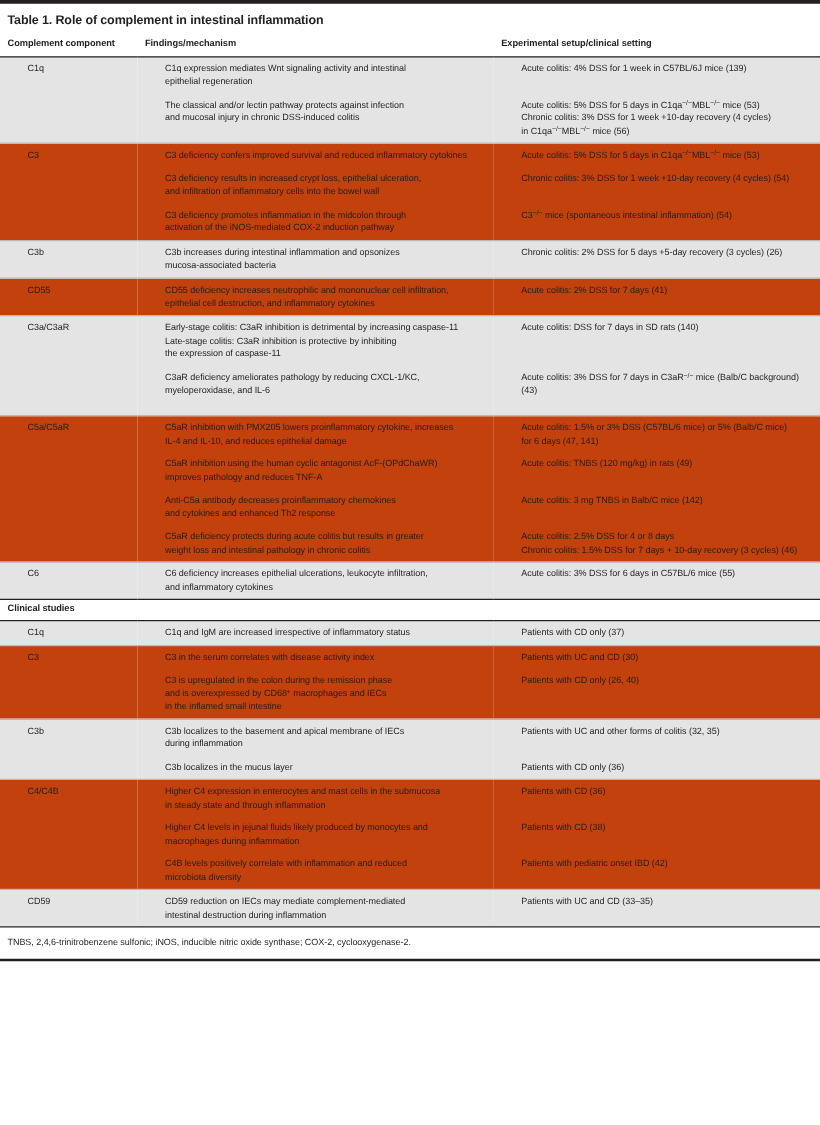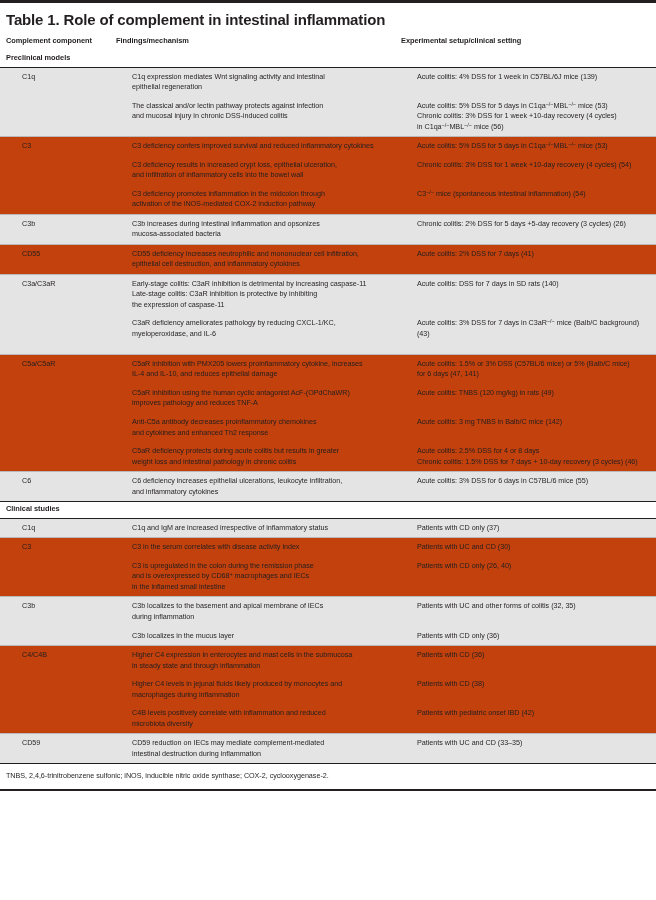--- a/index.html
+++ b/index.html
@@ -19,21 +19,21 @@
     background: #ffffff;
     overflow: hidden;
     box-sizing: border-box;
   }
   .top-rule {
     height: 3px;
     background: #231f20;
     width: 656px;
   }
   .table-title {
-    font-size: 15px;
+    font-size: 10px;
     font-weight: bold;
     letter-spacing: -0.01em;
     padding: 8px 6px 6px 6px;
     color: #231f20;
     line-height: 1.2;
   }
   table.ctab {
     border-collapse: collapse;
     width: 656px;
     table-layout: fixed;
@@ -135,23 +135,20 @@
         <col class="c3">
     </colgroup>
     <thead>
       <tr>
         <th>Complement component</th>
         <th>Findings/mechanism</th>
         <th>Experimental setup/clinical setting</th>
       </tr>
     </thead>
     <tbody id="tbody">
-        <tr class="section-row first">
-          <td colspan="3">Preclinical models</td>
-        </tr>
         <tr class="shaded sec-start">
           <td class="comp">C1q</td>
           <td>
             <div class="sub-block">
               <span class="sub-line">C1q expression mediates Wnt signaling activity and intestinal</span>
               <span class="sub-line">epithelial regeneration</span>
             </div>
             <div class="sub-block">
               <span class="sub-line">The classical and/or lectin pathway protects against infection</span>
               <span class="sub-line">and mucosal injury in chronic DSS-induced colitis</span>

